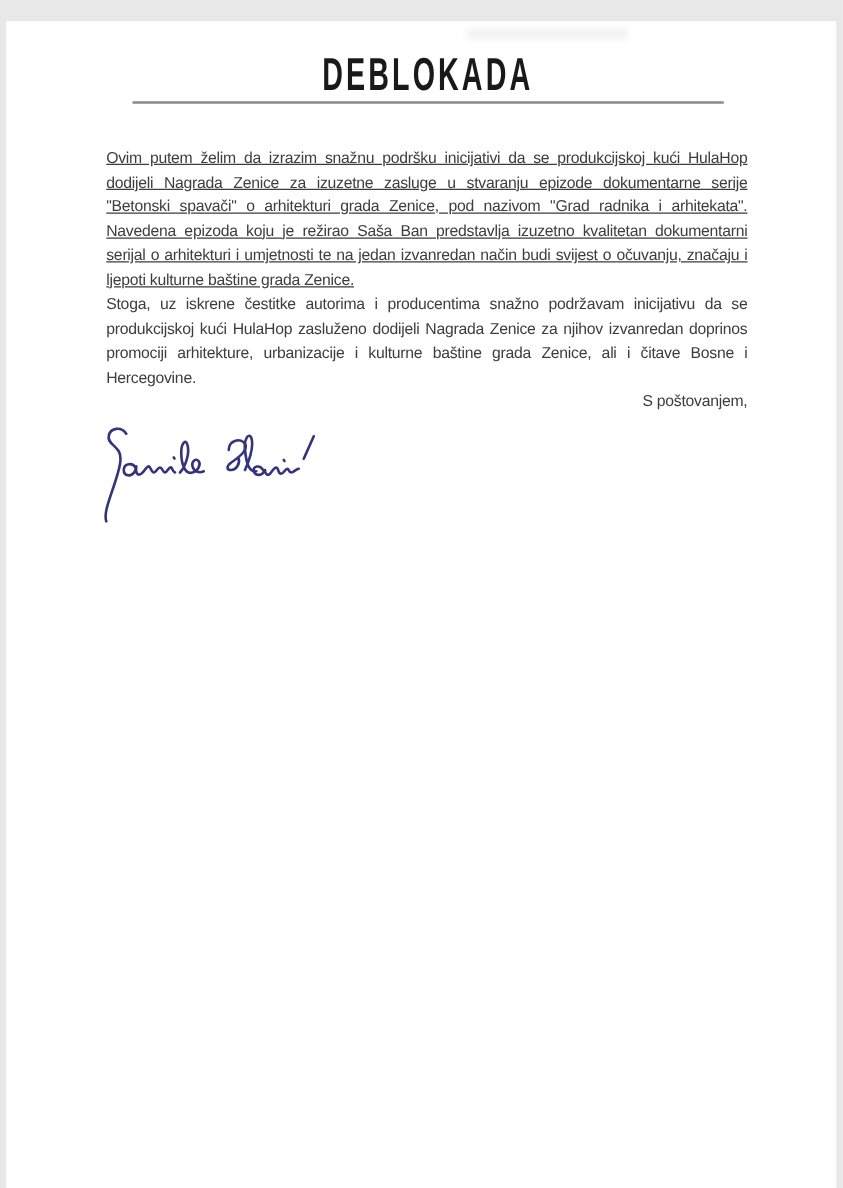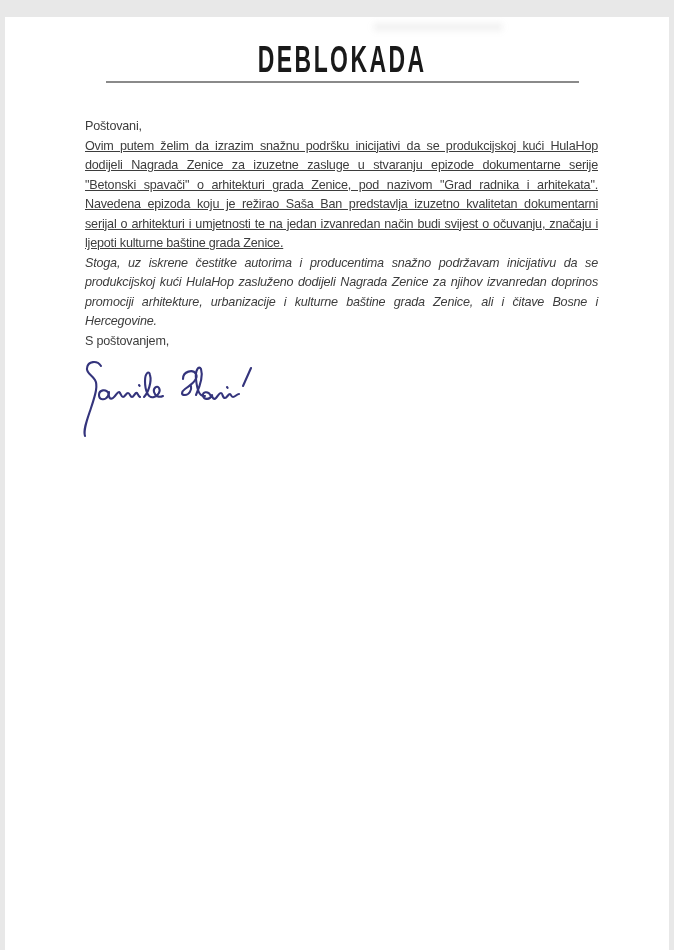--- a/index.html
+++ b/index.html
@@ -46,41 +46,40 @@
     left:80px;top:100px;
     width:513px;
     font-size:12.6px;
     letter-spacing:-0.2px;
     line-height:19.5px;
   }
   .content p{margin:0;}
   .dateline{margin:0;}
   .salutation{margin-top:33px;}
   .para-1{margin-top:27px;text-align:justify;text-decoration:underline;}
-  .para-2{margin-top:16px;text-align:justify;font-style:italic;}
-  .closing{margin-top:27px;}
+  .para-2{margin-top:16px;text-align:justify;}
+  .closing{margin-top:27px;text-align:right;}
   .signature-block{margin-top:5px;margin-left:-10px;}
   .signature-block svg{display:block;}
 </style>
 </head>
 <body>
 
 <div class="page">
 
   <div class="letterhead">
     <div class="brand-title">DEBLOKADA</div>
     <hr class="letterhead-rule">
   </div>
 
   <div class="scan-artifact"></div>
 
   <div class="content">
 
 
-    <p class="salutation">Poštovani,</p>
 
     <p class="para-1">Ovim putem želim da izrazim snažnu podršku inicijativi da se produkcijskoj kući HulaHop dodijeli Nagrada Zenice za izuzetne zasluge u stvaranju epizode dokumentarne serije "Betonski spavači" o arhitekturi grada Zenice, pod nazivom "Grad radnika i arhitekata". Navedena epizoda koju je režirao Saša Ban predstavlja izuzetno kvalitetan dokumentarni serijal o arhitekturi i umjetnosti te na jedan izvanredan način budi svijest o očuvanju, značaju i ljepoti kulturne baštine grada Zenice.</p>
 
     <p class="para-2">Stoga, uz iskrene čestitke autorima i producentima snažno podržavam inicijativu da se produkcijskoj kući HulaHop zasluženo dodijeli Nagrada Zenice za njihov izvanredan doprinos promociji arhitekture, urbanizacije i kulturne baštine grada Zenice, ali i čitave Bosne i Hercegovine.</p>
 
     <p class="closing">S poštovanjem,</p>
 
     <div class="signature-block">
 
       <svg width="200" height="84" viewBox="0 0 200 84">

